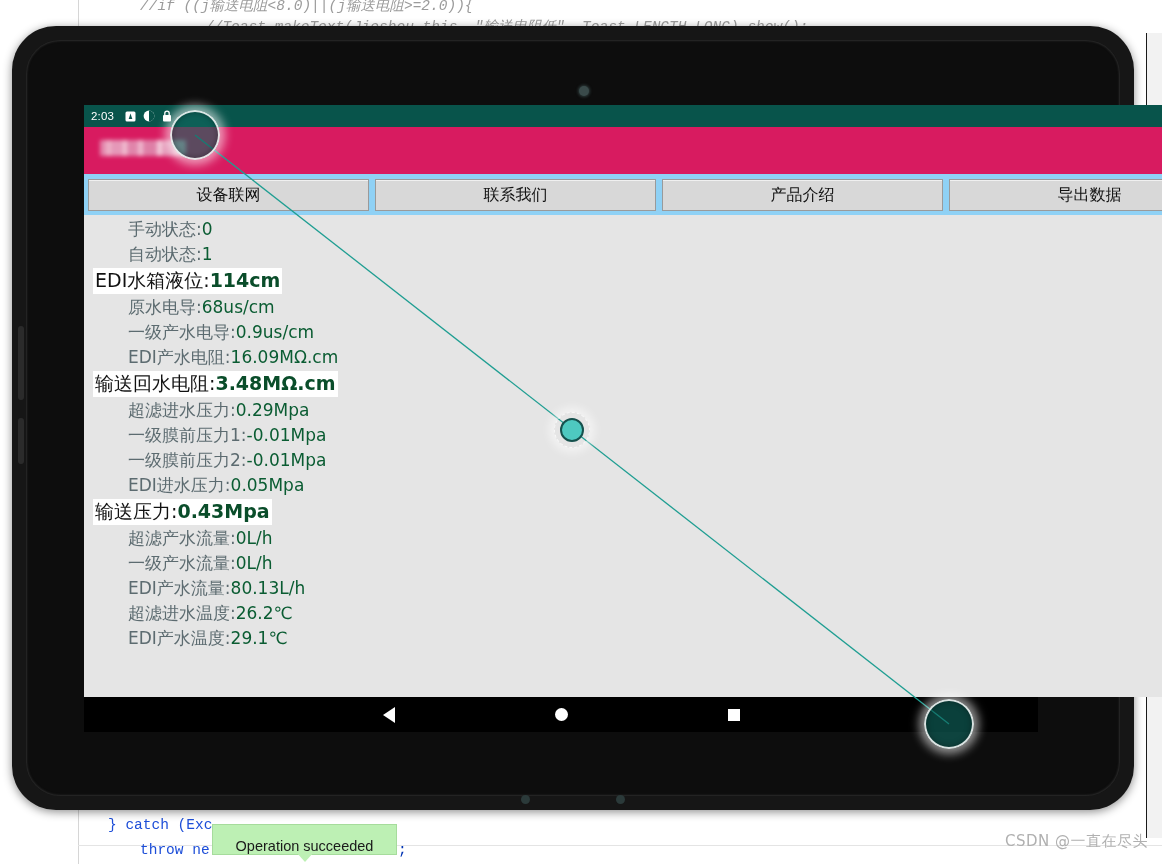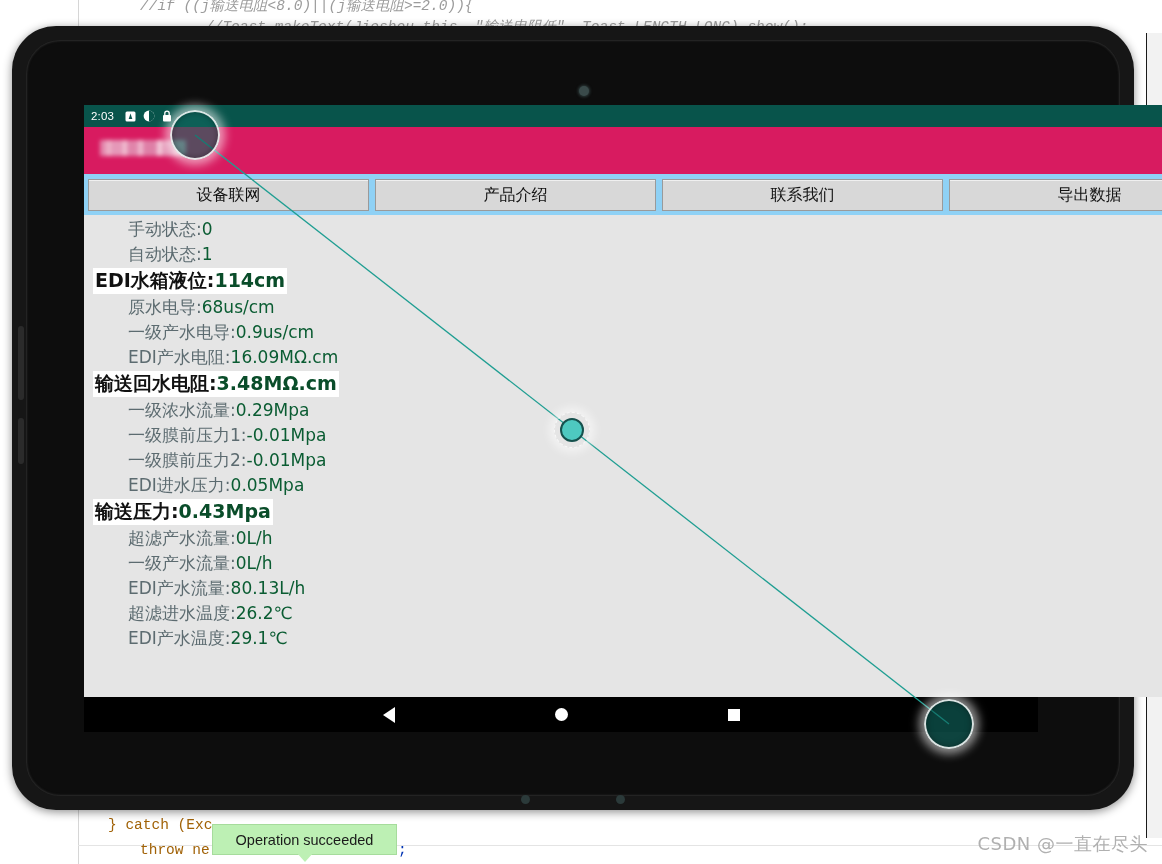--- a/index.html
+++ b/index.html
@@ -11,21 +11,21 @@
 
   
   #ide-backdrop{position:absolute;inset:0;background:#ffffff;}
   .ide-gutter{position:absolute;left:78px;top:0;bottom:0;width:1px;background:#d6d6d6;}
   .code-line{
     position:absolute;white-space:pre;
     font-family:"Liberation Mono","DejaVu Sans Mono",monospace;
     font-size:14.5px;font-style:italic;color:#9b9b9b;letter-spacing:0px;
   }
   .code-line.plain{font-style:normal;color:#000000;}
-  .kw{color:#a16207;font-style:normal;}
+  .kw{color:#1d4ed8;font-style:normal;}
   .code-sep{position:absolute;left:78px;right:0;height:1px;background:#e4e4e4;}
 
   
   #right-strip{
     position:absolute;left:1146px;top:33px;width:16px;height:805px;
     background:#f2f2f2;border-left:1px solid #1a1a1a;
   }
 
   
   #tablet{
@@ -91,21 +91,21 @@
   #data-list{padding:2px 0 0 9px;}
   .data-row{
     font-size:17px;line-height:25px;white-space:nowrap;
     font-family:"DejaVu Sans","Liberation Sans",sans-serif;
     display:block;
     margin-left:35px;
   }
   .data-row .lbl{color:#5c6b70;}
   .data-row .val{color:#0a5c32;}
   .data-row.hl{display:inline-block;background:#ffffff;padding:0 2px;margin:1px 0;}
-  .data-row.hl .lbl{color:#111111;font-weight:bold;font-size:19px;}
+  .data-row.hl .lbl{color:#111111;font-weight:normal;font-size:19px;}
   .data-row.hl .val{color:#0a4d2a;font-weight:bold;font-size:19px;}
   .row-wrap{display:block;}
 
   
   #nav-bar{
     position:absolute;left:84px;top:697px;width:954px;height:35px;background:#000000;
     display:flex;align-items:center;justify-content:center;gap:160px;
   }
   #nav-back{width:0;height:0;border-top:8px solid transparent;border-bottom:8px solid transparent;border-right:12px solid #ffffff;}
   #nav-home{width:13px;height:13px;border-radius:50%;background:#ffffff;}
@@ -130,33 +130,33 @@
   }
   #node-start{left:172px;top:112px;}
   #node-end{left:926px;top:701px;}
   #node-mid-halo{left:555px;top:413px;}
   #node-mid-core{left:562px;top:420px;}
 
   
   #tooltip{
     position:absolute;left:212px;top:824px;width:183px;height:29px;
     background:#bdf0b4;border:1px solid #a6dc9c;
-    display:flex;align-items:center;justify-content:center;
+    display:flex;align-items:flex-end;justify-content:center;
     font-size:14.5px;color:#1a1a1a;
   }
   #tooltip-arrow{
     position:absolute;left:296px;top:852px;width:0;height:0;
     border-left:9px solid transparent;border-right:9px solid transparent;
     border-top:10px solid #bdf0b4;
   }
 
   
   #watermark{
     position:absolute;right:14px;top:832px;
-    font-size:18px;color:#b0b0b0;letter-spacing:.5px;
+    font-size:15px;color:#b0b0b0;letter-spacing:.5px;
     font-family:"DejaVu Sans","Liberation Sans",sans-serif;
   }
 </style>
 </head>
 <body>
 
 <div id="ide-backdrop">
   <div class="ide-gutter"></div>
 
   <div class="code-line" style="left:140px;top:-4px;">//if ((j输送电阻&lt;8.0)||(j输送电阻&gt;=2.0)){</div>
@@ -216,24 +216,24 @@
 
   <div id="app-header">
     <div id="app-title-redacted"></div>
   </div>
 
   <div id="tab-bar">
     <div class="tab-btn">
       <span>设备联网</span>
     </div>
     <div class="tab-btn">
+      <span>联系我们</span>
+    </div>
+    <div class="tab-btn">
       <span>产品介绍</span>
-    </div>
-    <div class="tab-btn">
-      <span>联系我们</span>
     </div>
     <div class="tab-btn">
       <span>导出数据</span>
     </div>
   </div>
 
   <div id="data-list">
       <div class="row-wrap">
         <div class="data-row"><span class="lbl">手动状态:</span><span class="val">0</span></div>
       </div>
@@ -245,21 +245,21 @@
         <div class="data-row"><span class="lbl">原水电导:</span><span class="val">68us/cm</span></div>
       </div>
       <div class="row-wrap">
         <div class="data-row"><span class="lbl">一级产水电导:</span><span class="val">0.9us/cm</span></div>
       </div>
       <div class="row-wrap">
         <div class="data-row"><span class="lbl">EDI产水电阻:</span><span class="val">16.09MΩ.cm</span></div>
       </div>
       <div class="row-wrap"><div class="data-row hl"><span class="lbl">输送回水电阻:</span><span class="val">3.48MΩ.cm</span></div></div>
       <div class="row-wrap">
-        <div class="data-row"><span class="lbl">一级浓水流量:</span><span class="val">0.29Mpa</span></div>
+        <div class="data-row"><span class="lbl">超滤进水压力:</span><span class="val">0.29Mpa</span></div>
       </div>
       <div class="row-wrap">
         <div class="data-row"><span class="lbl">一级膜前压力1:</span><span class="val">-0.01Mpa</span></div>
       </div>
       <div class="row-wrap">
         <div class="data-row"><span class="lbl">一级膜前压力2:</span><span class="val">-0.01Mpa</span></div>
       </div>
       <div class="row-wrap">
         <div class="data-row"><span class="lbl">EDI进水压力:</span><span class="val">0.05Mpa</span></div>
       </div>

